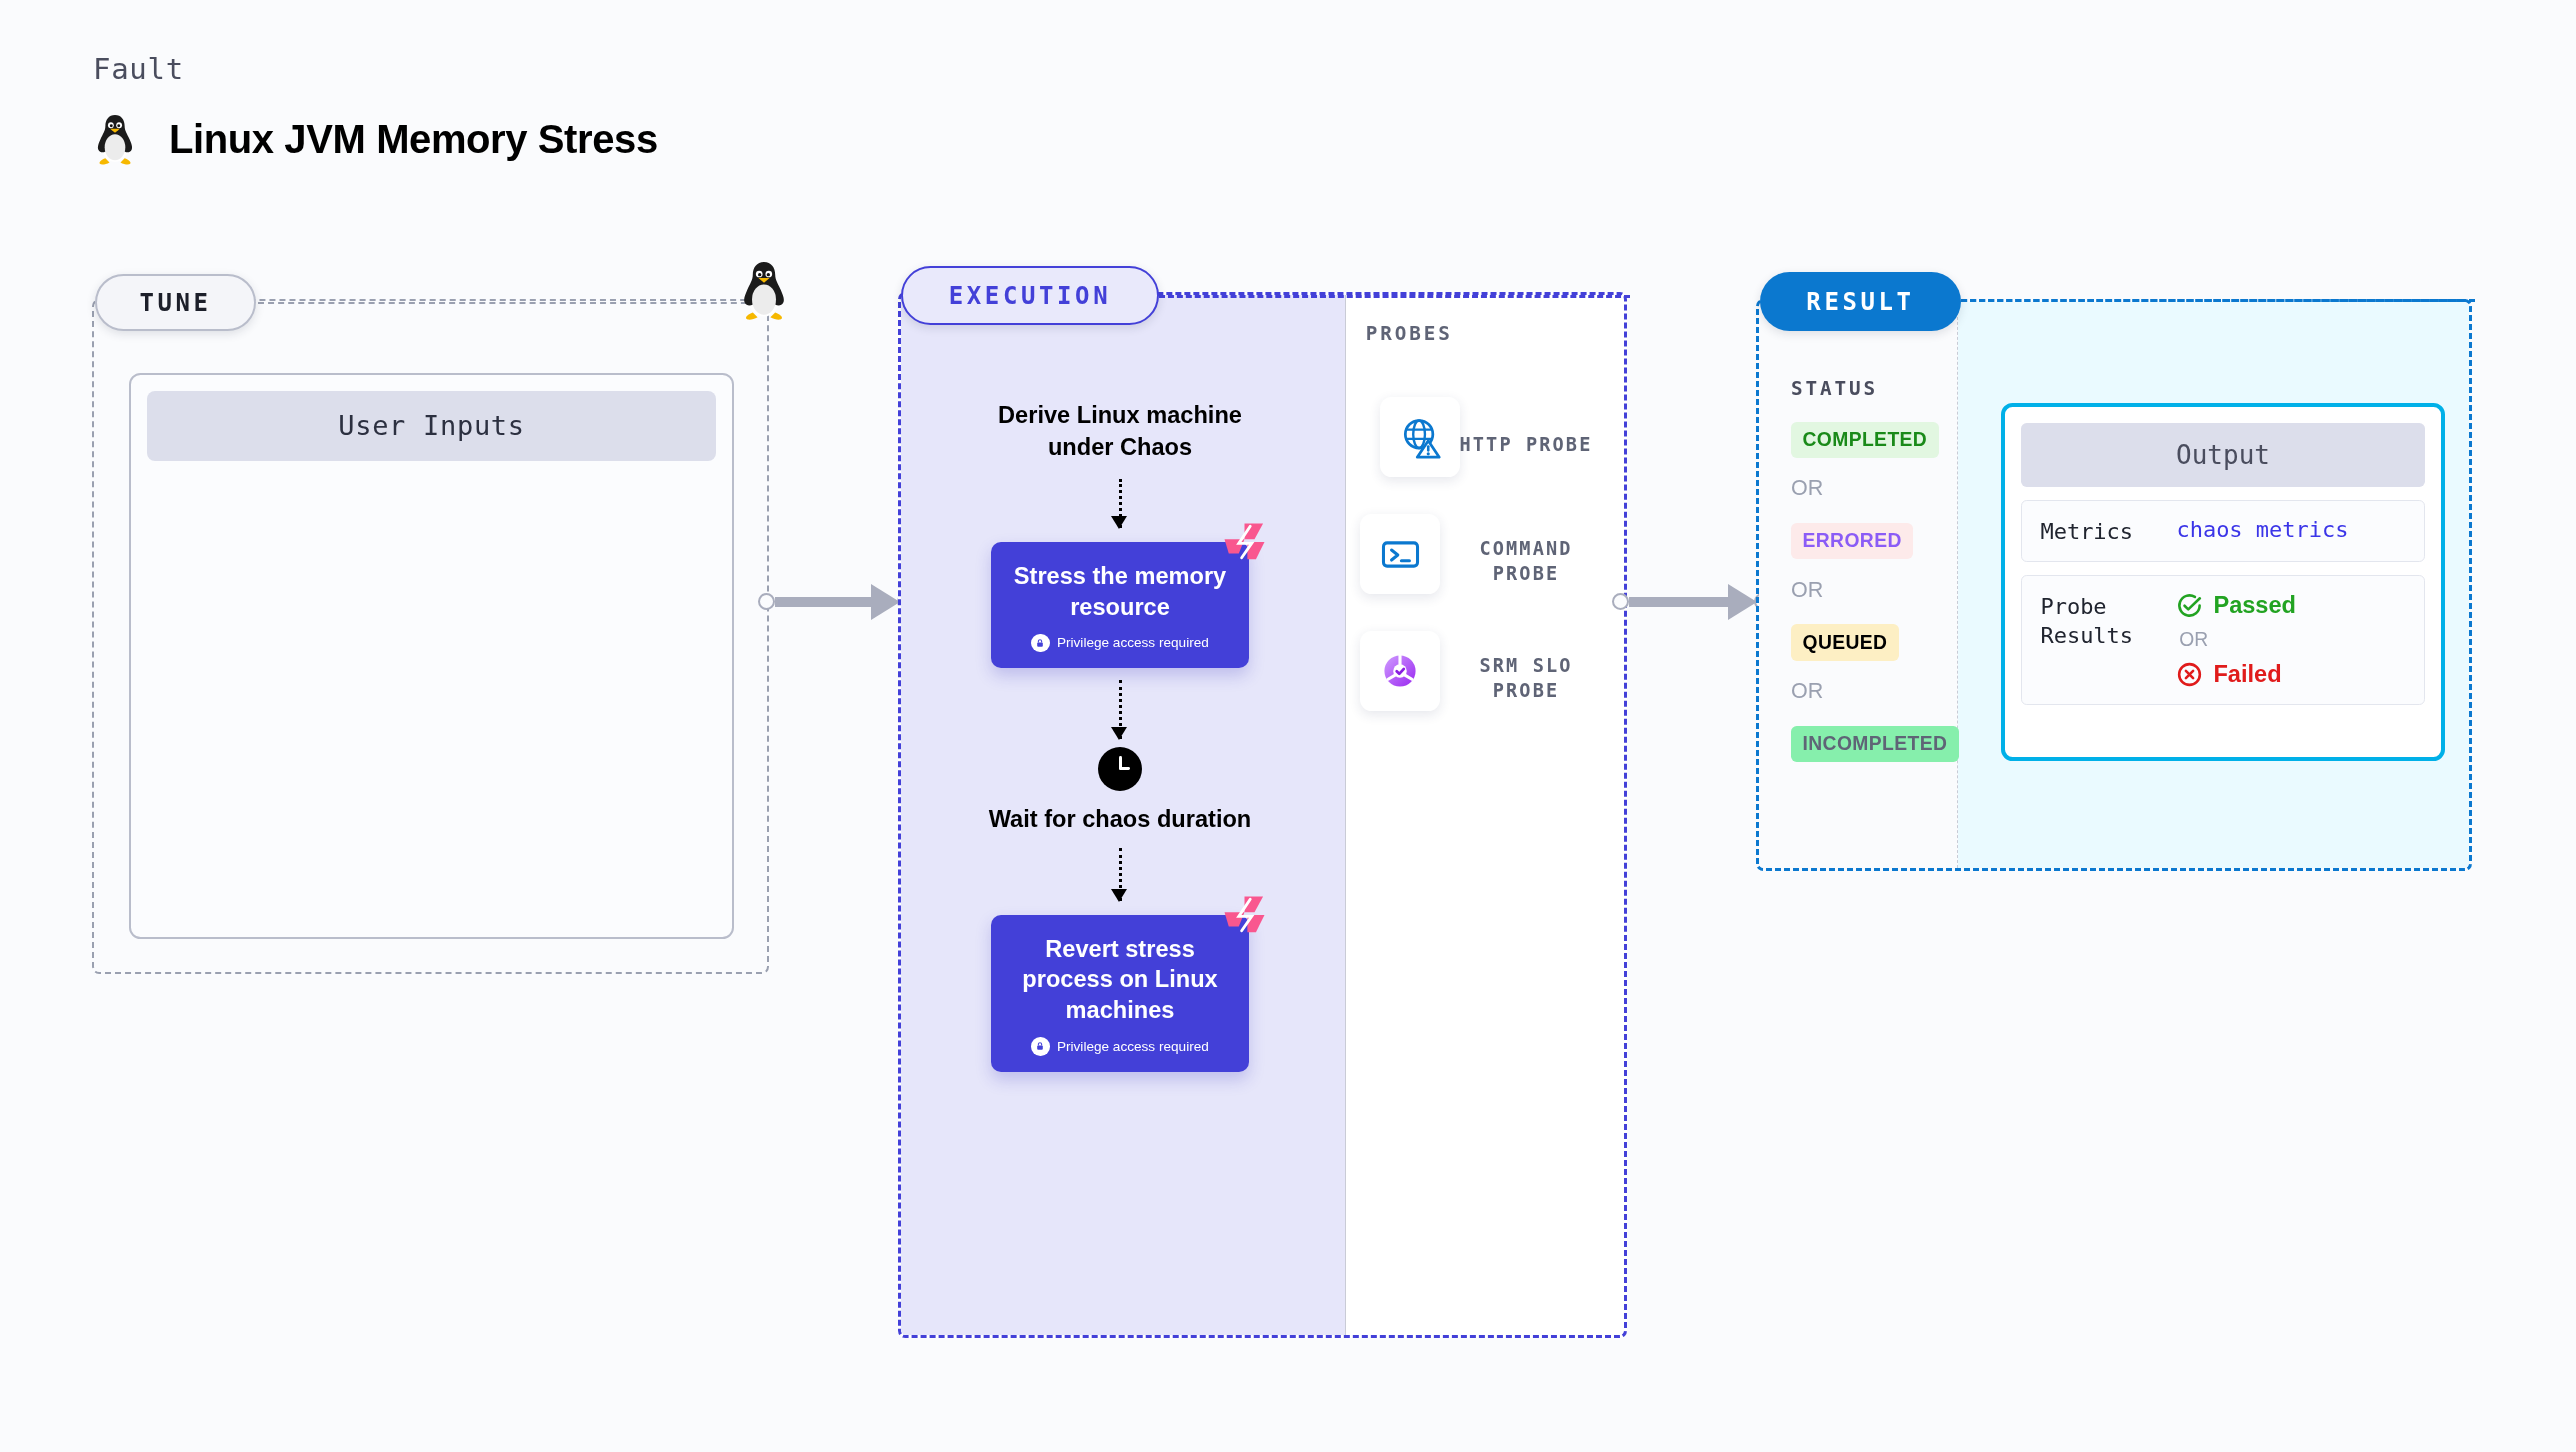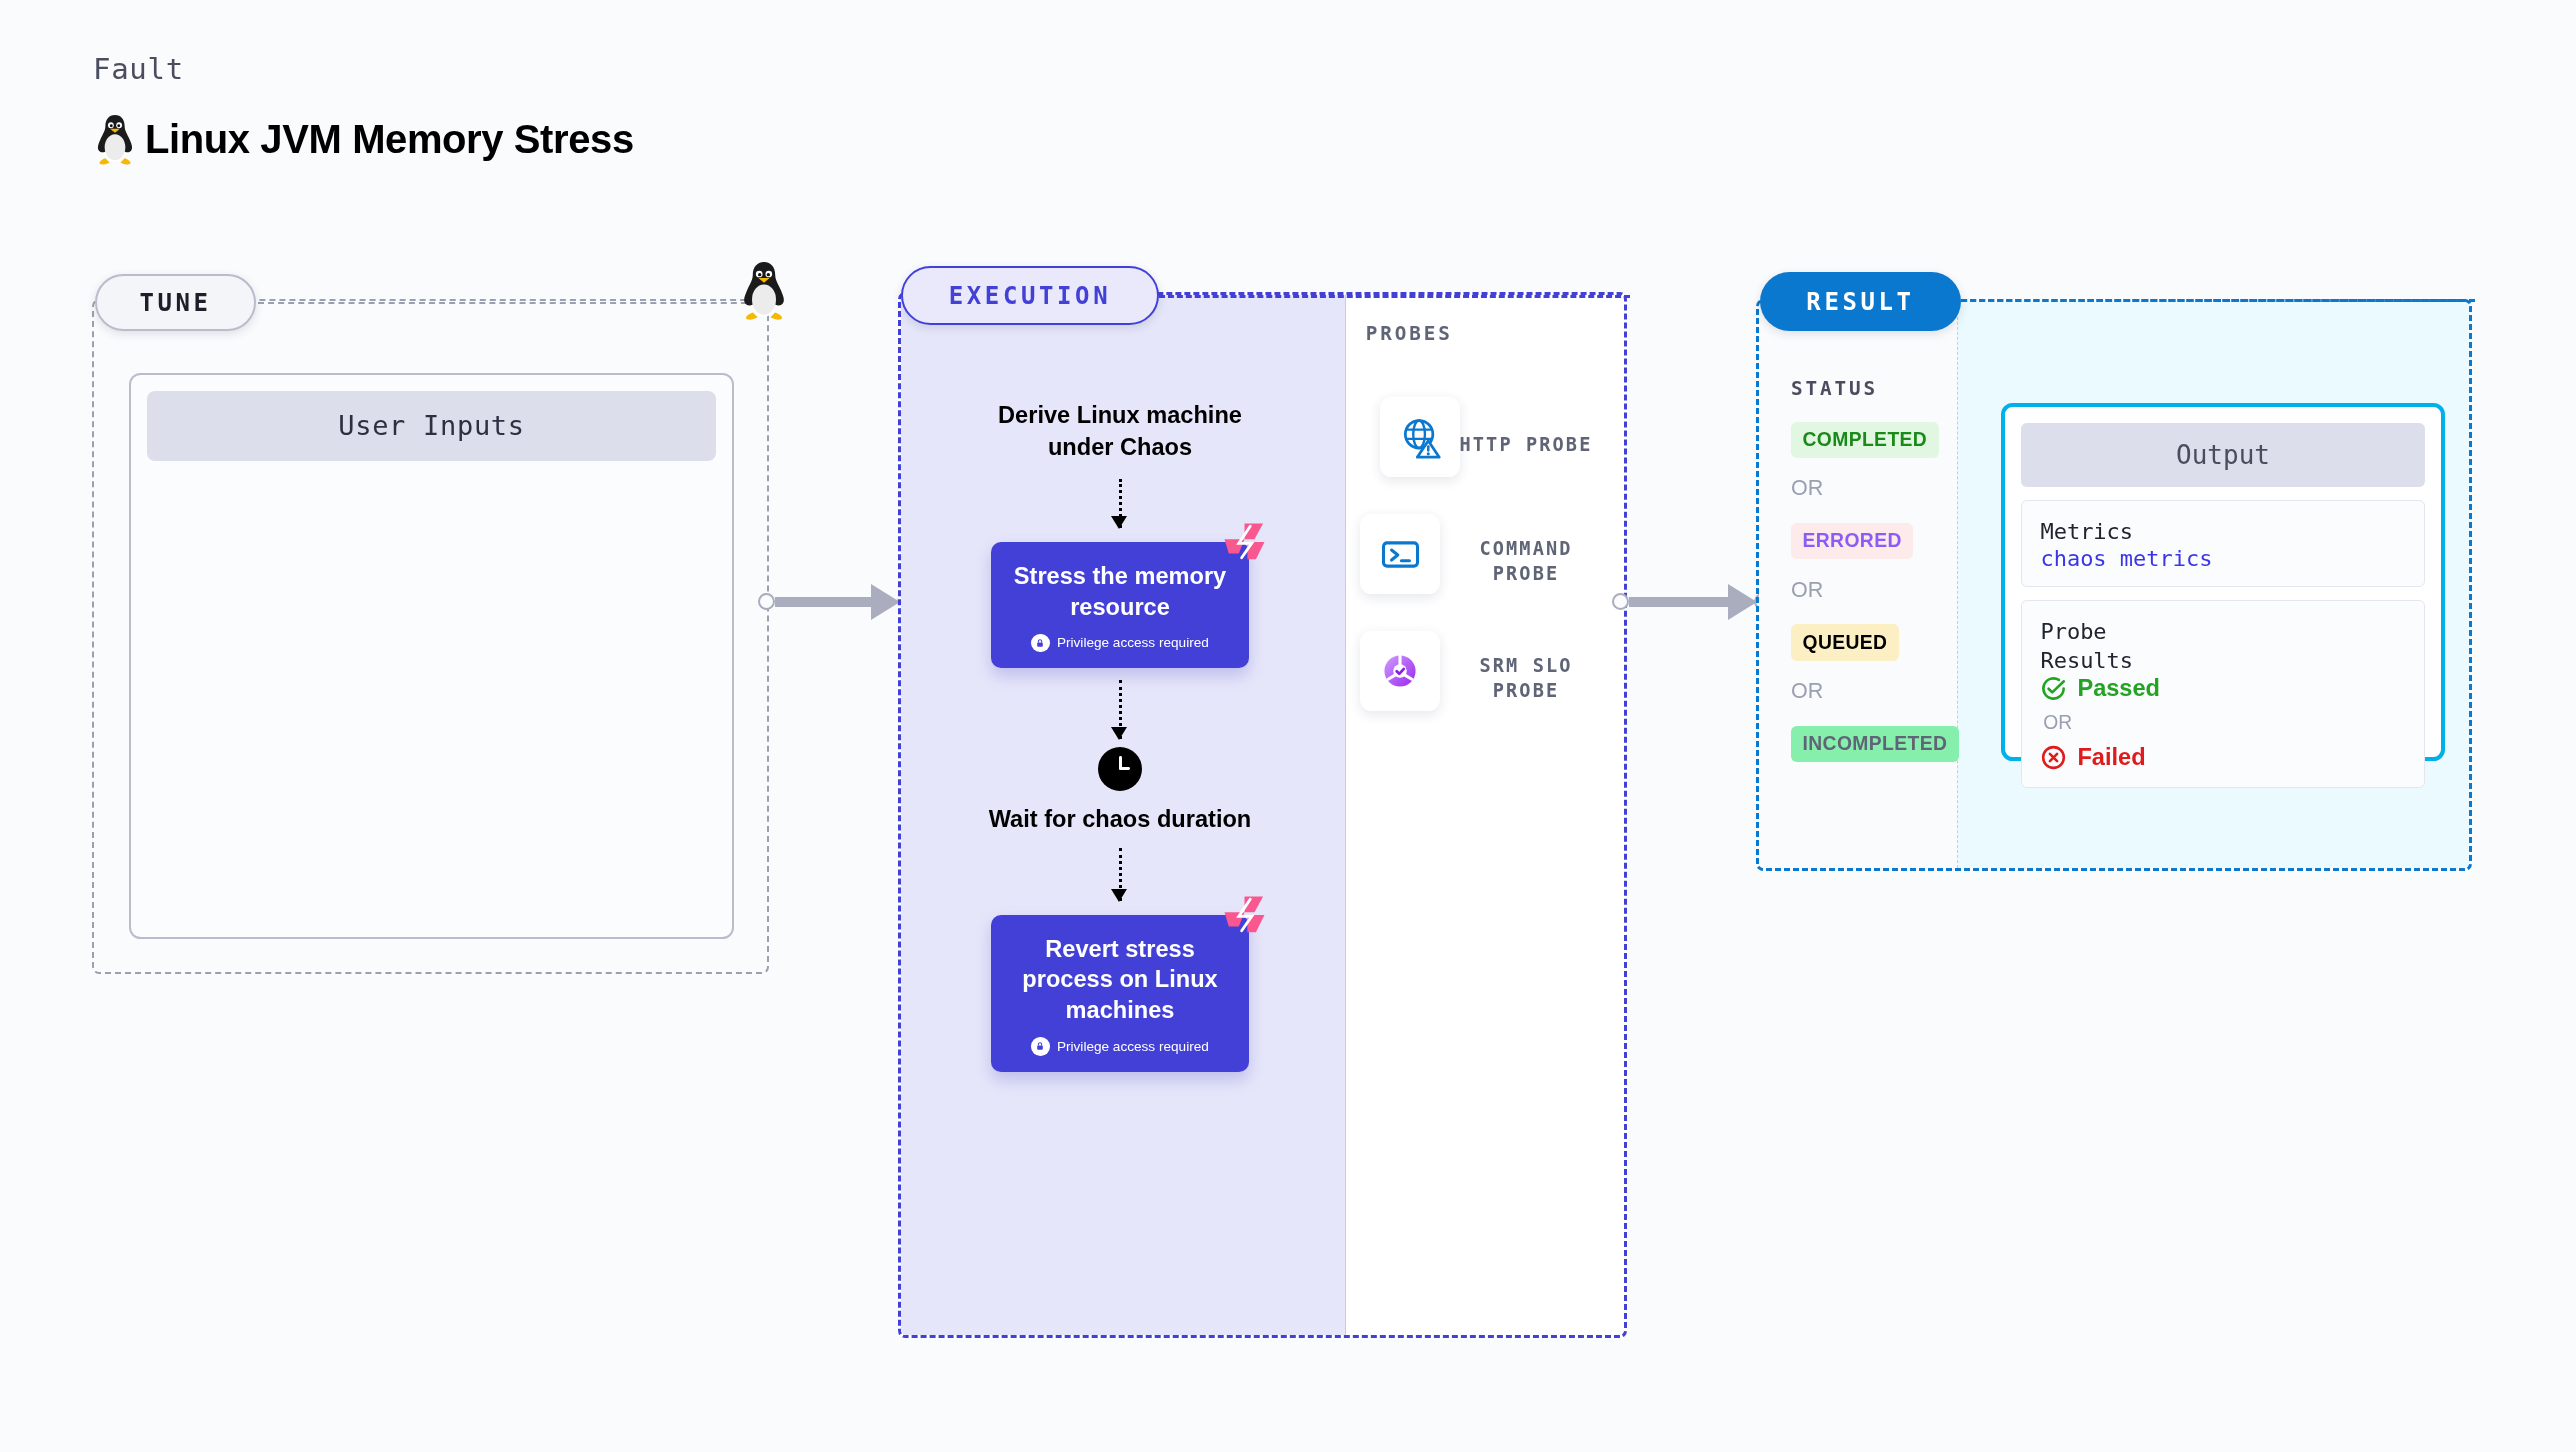--- a/index.html
+++ b/index.html
@@ -12,21 +12,21 @@
   .stage { position: relative; width: 2576px; height: 1096px; }
 
   
   .hdr-eyebrow {
     position: absolute; left: 93px; top: 52px;
     font-family: "DejaVu Sans Mono", monospace;
     font-size: 29px; color: #4a4d5e; letter-spacing: 0.7px;
   }
   .hdr-row {
     position: absolute; left: 93px; top: 111px;
-    display: flex; align-items: center; gap: 8px;
+    display: flex; align-items: center; gap: 32px;
   }
   .hdr-title {
     font-size: 40px; font-weight: bold; color: #000; letter-spacing: -0.4px;
   }
   .tux { width: 44px; height: 56px; display: block; }
 
   
   .region { position: absolute; border-radius: 7.2px; }
 
   .region-tune {
@@ -204,21 +204,21 @@
     position: absolute; left: 2001px; top: 403px; width: 444px; height: 358px;
     background: #fff; border: 4.3px solid #00b0e8; border-radius: 11.5px; padding: 15.8px;
   }
   .out-head {
     height: 64px; background: #dcdeeb; border-radius: 5.7px;
     display: flex; align-items: center; justify-content: center;
     font-family: "DejaVu Sans Mono", monospace; font-size: 26px; color: #4a4d5e;
   }
   .out-row {
     margin-top: 13px; background: #fbfcfe; border: 1.4px solid #e3e6ee;
-    border-radius: 5.7px; display: flex; padding: 15.8px 18.6px; flex-direction: column;
+    border-radius: 5.7px; display: flex; padding: 15.8px 18.6px;
   }
   .out-key {
     font-family: "DejaVu Sans Mono", monospace; font-size: 22px; color: #20242f;
     width: 136px; flex: none; line-height: 1.32;
   }
   .out-val-link {
     font-family: "DejaVu Sans Mono", monospace; font-size: 22px; color: #3b35e8;
   }
   .pr-line { display: flex; align-items: center; gap: 10px; }
   .pr-text { font-size: 23.6px; font-weight: bold; }

